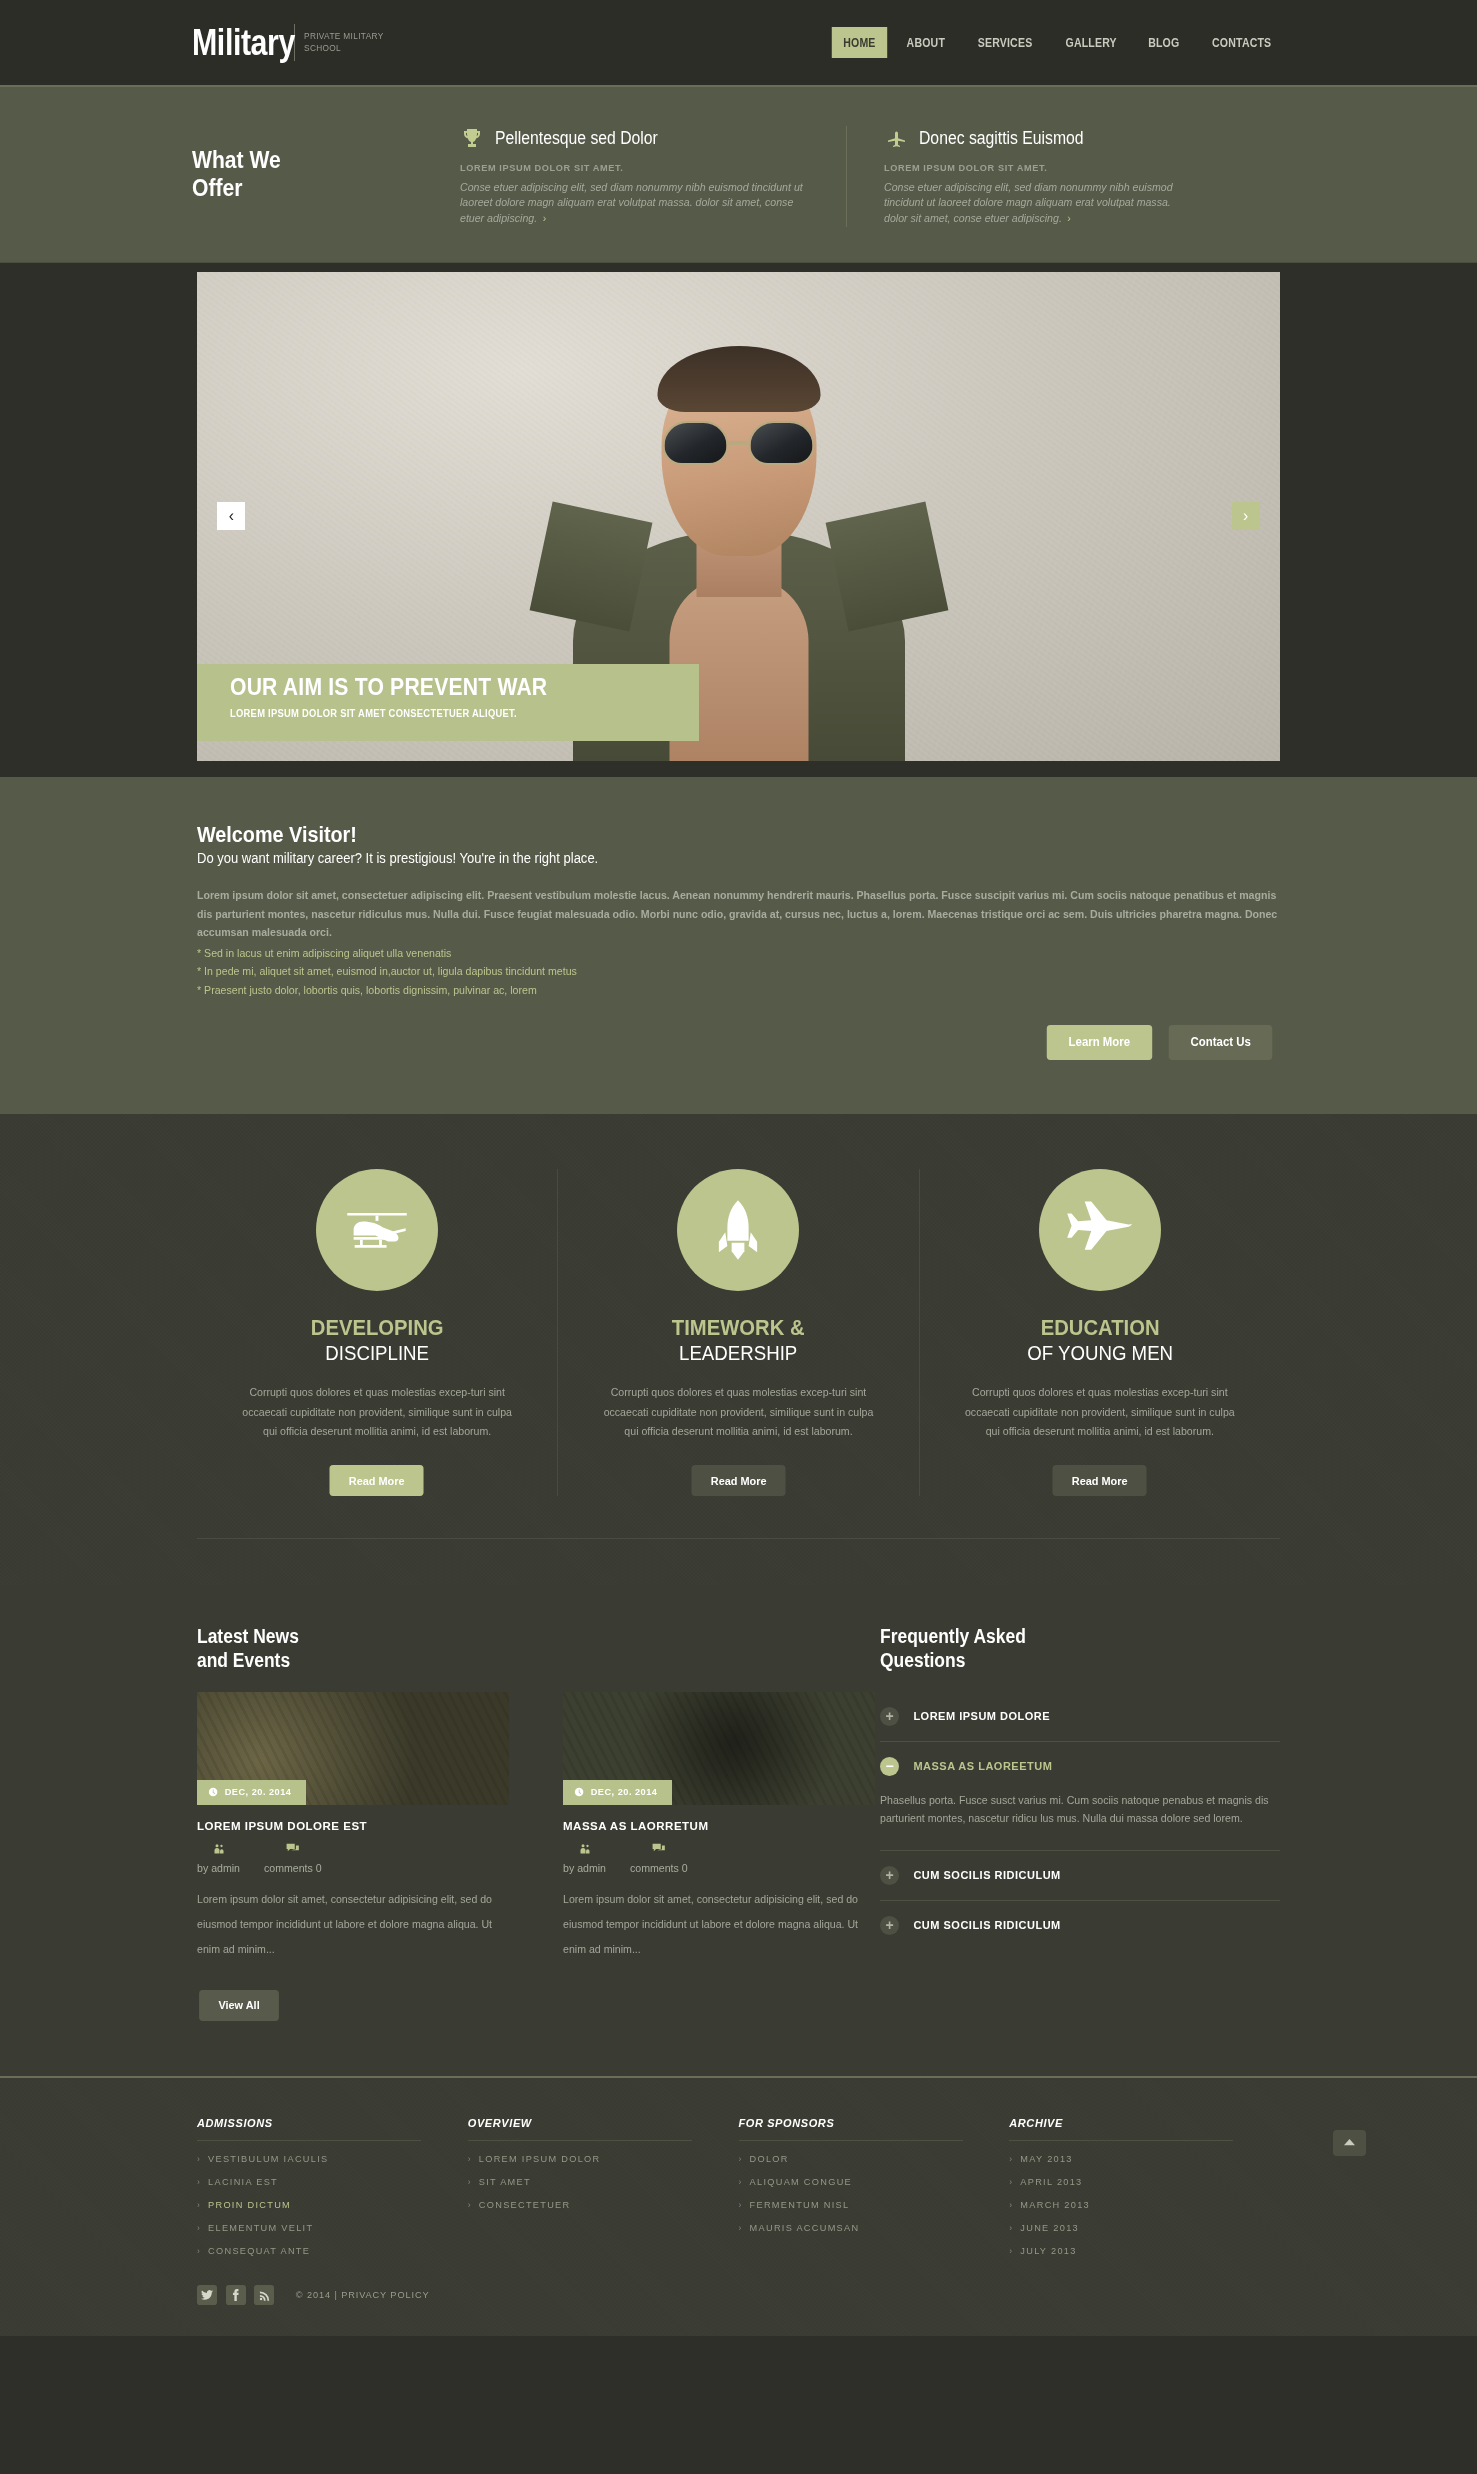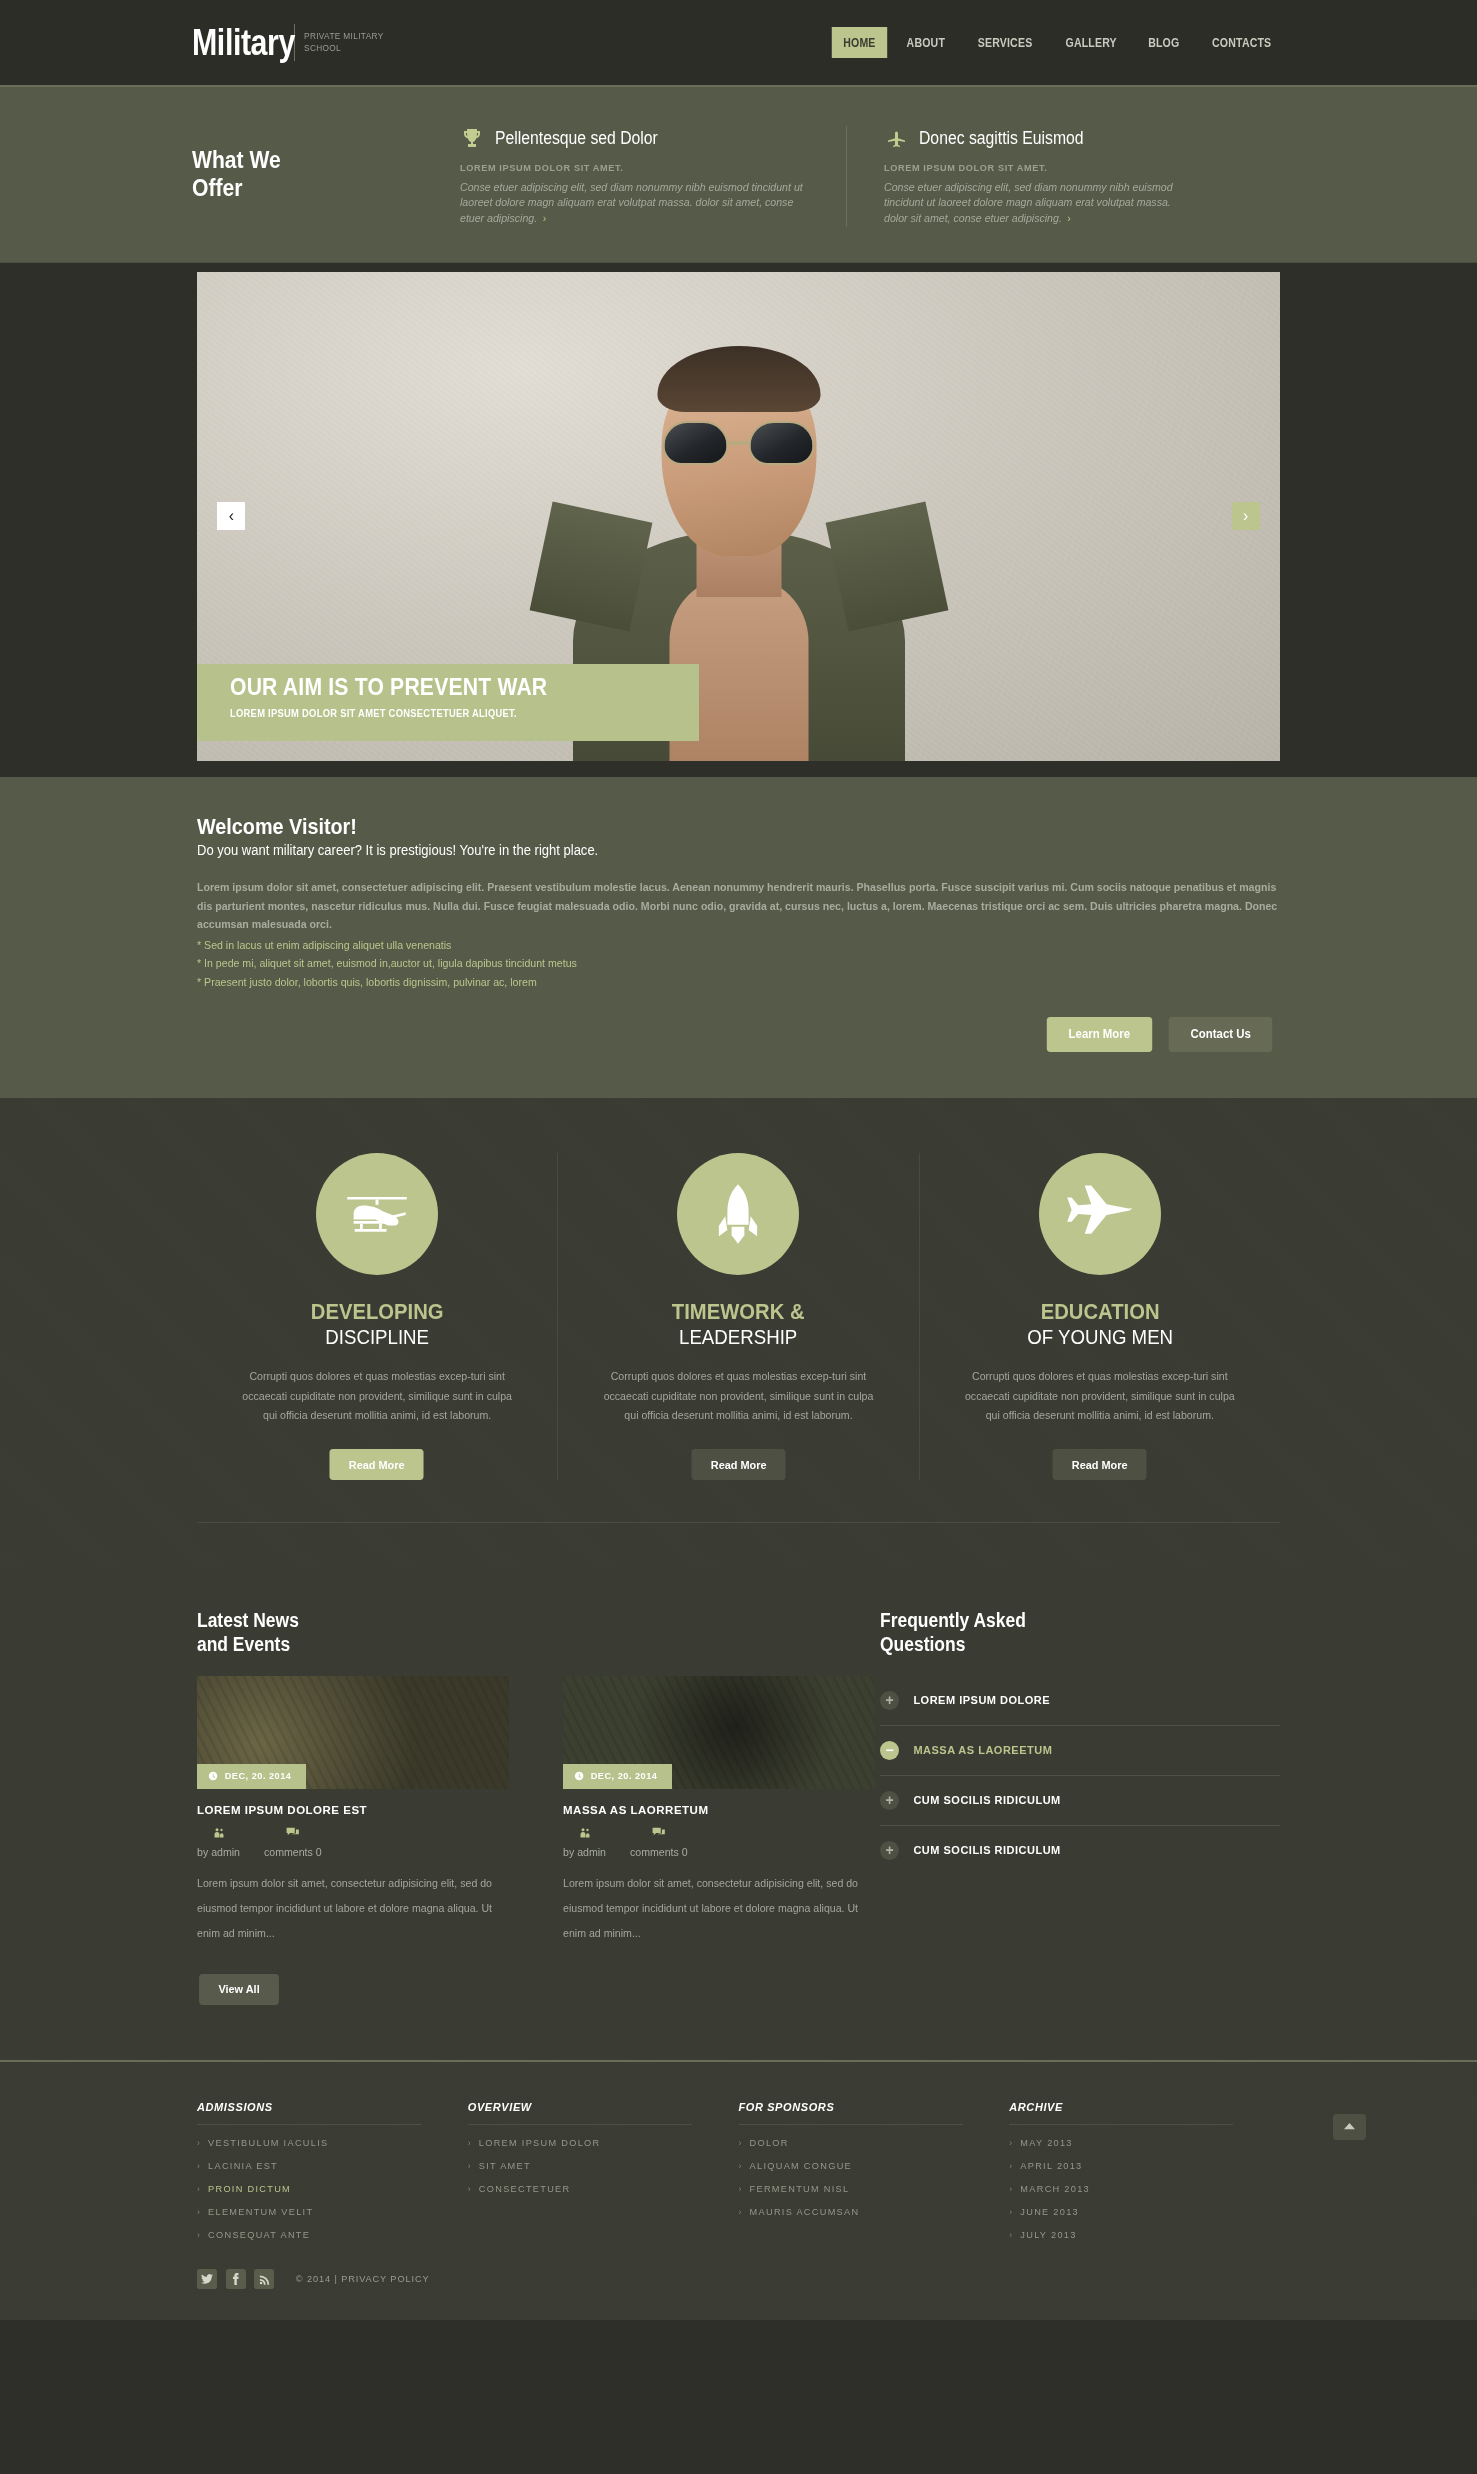--- a/index.html
+++ b/index.html
@@ -178,21 +178,21 @@
     font-size: 10.2px; font-weight: bold; color: #ffffff;
     letter-spacing: 0.3px; margin-top: 6.5px; transform: scaleX(0.92);
     transform-origin: left center; white-space: nowrap;
   }
 
   
   .welcome {
     background: #565a48; padding: 37px 0 46px 0; position: relative;
     margin-top: 16.6px;
   }
-  .wrap { width: 1083px; margin: 0 auto; position: relative; }
+  .wrap { width: 1083px; margin: 8px auto; position: relative; }
   .welcome h2 {
     font-size: 22px; font-weight: bold; color: #ffffff;
     transform: scaleX(0.9); transform-origin: left center;
   }
   .welcome h3 {
     font-size: 14px; font-weight: normal; color: #ffffff; margin-top: 1.8px;
     transform: scaleX(0.93); transform-origin: left center;
   }
   .welcome p {
     font-size: 10.6px; color: #a8ac9f; line-height: 18.5px; margin-top: 20.3px; font-weight: bold;
@@ -581,20 +581,21 @@
             <div class="faq-ico">+</div>
             <div class="faq-label">LOREM IPSUM DOLORE</div>
           </div>
         </div>
 
         <div class="faq-item">
           <div class="faq-q">
             <div class="faq-ico open">−</div>
             <div class="faq-label open">MASSA AS LAOREETUM</div>
           </div>
+          <div class="faq-a">Phasellus porta. Fusce susct varius mi. Cum sociis natoque penabus et magnis dis parturient montes, nascetur ridicu lus mus. Nulla dui massa dolore sed lorem.</div>
         </div>
 
         <div class="faq-item">
           <div class="faq-q">
             <div class="faq-ico">+</div>
             <div class="faq-label">CUM SOCILIS RIDICULUM</div>
           </div>
         </div>
 
         <div class="faq-item" style="border-bottom:none;">

